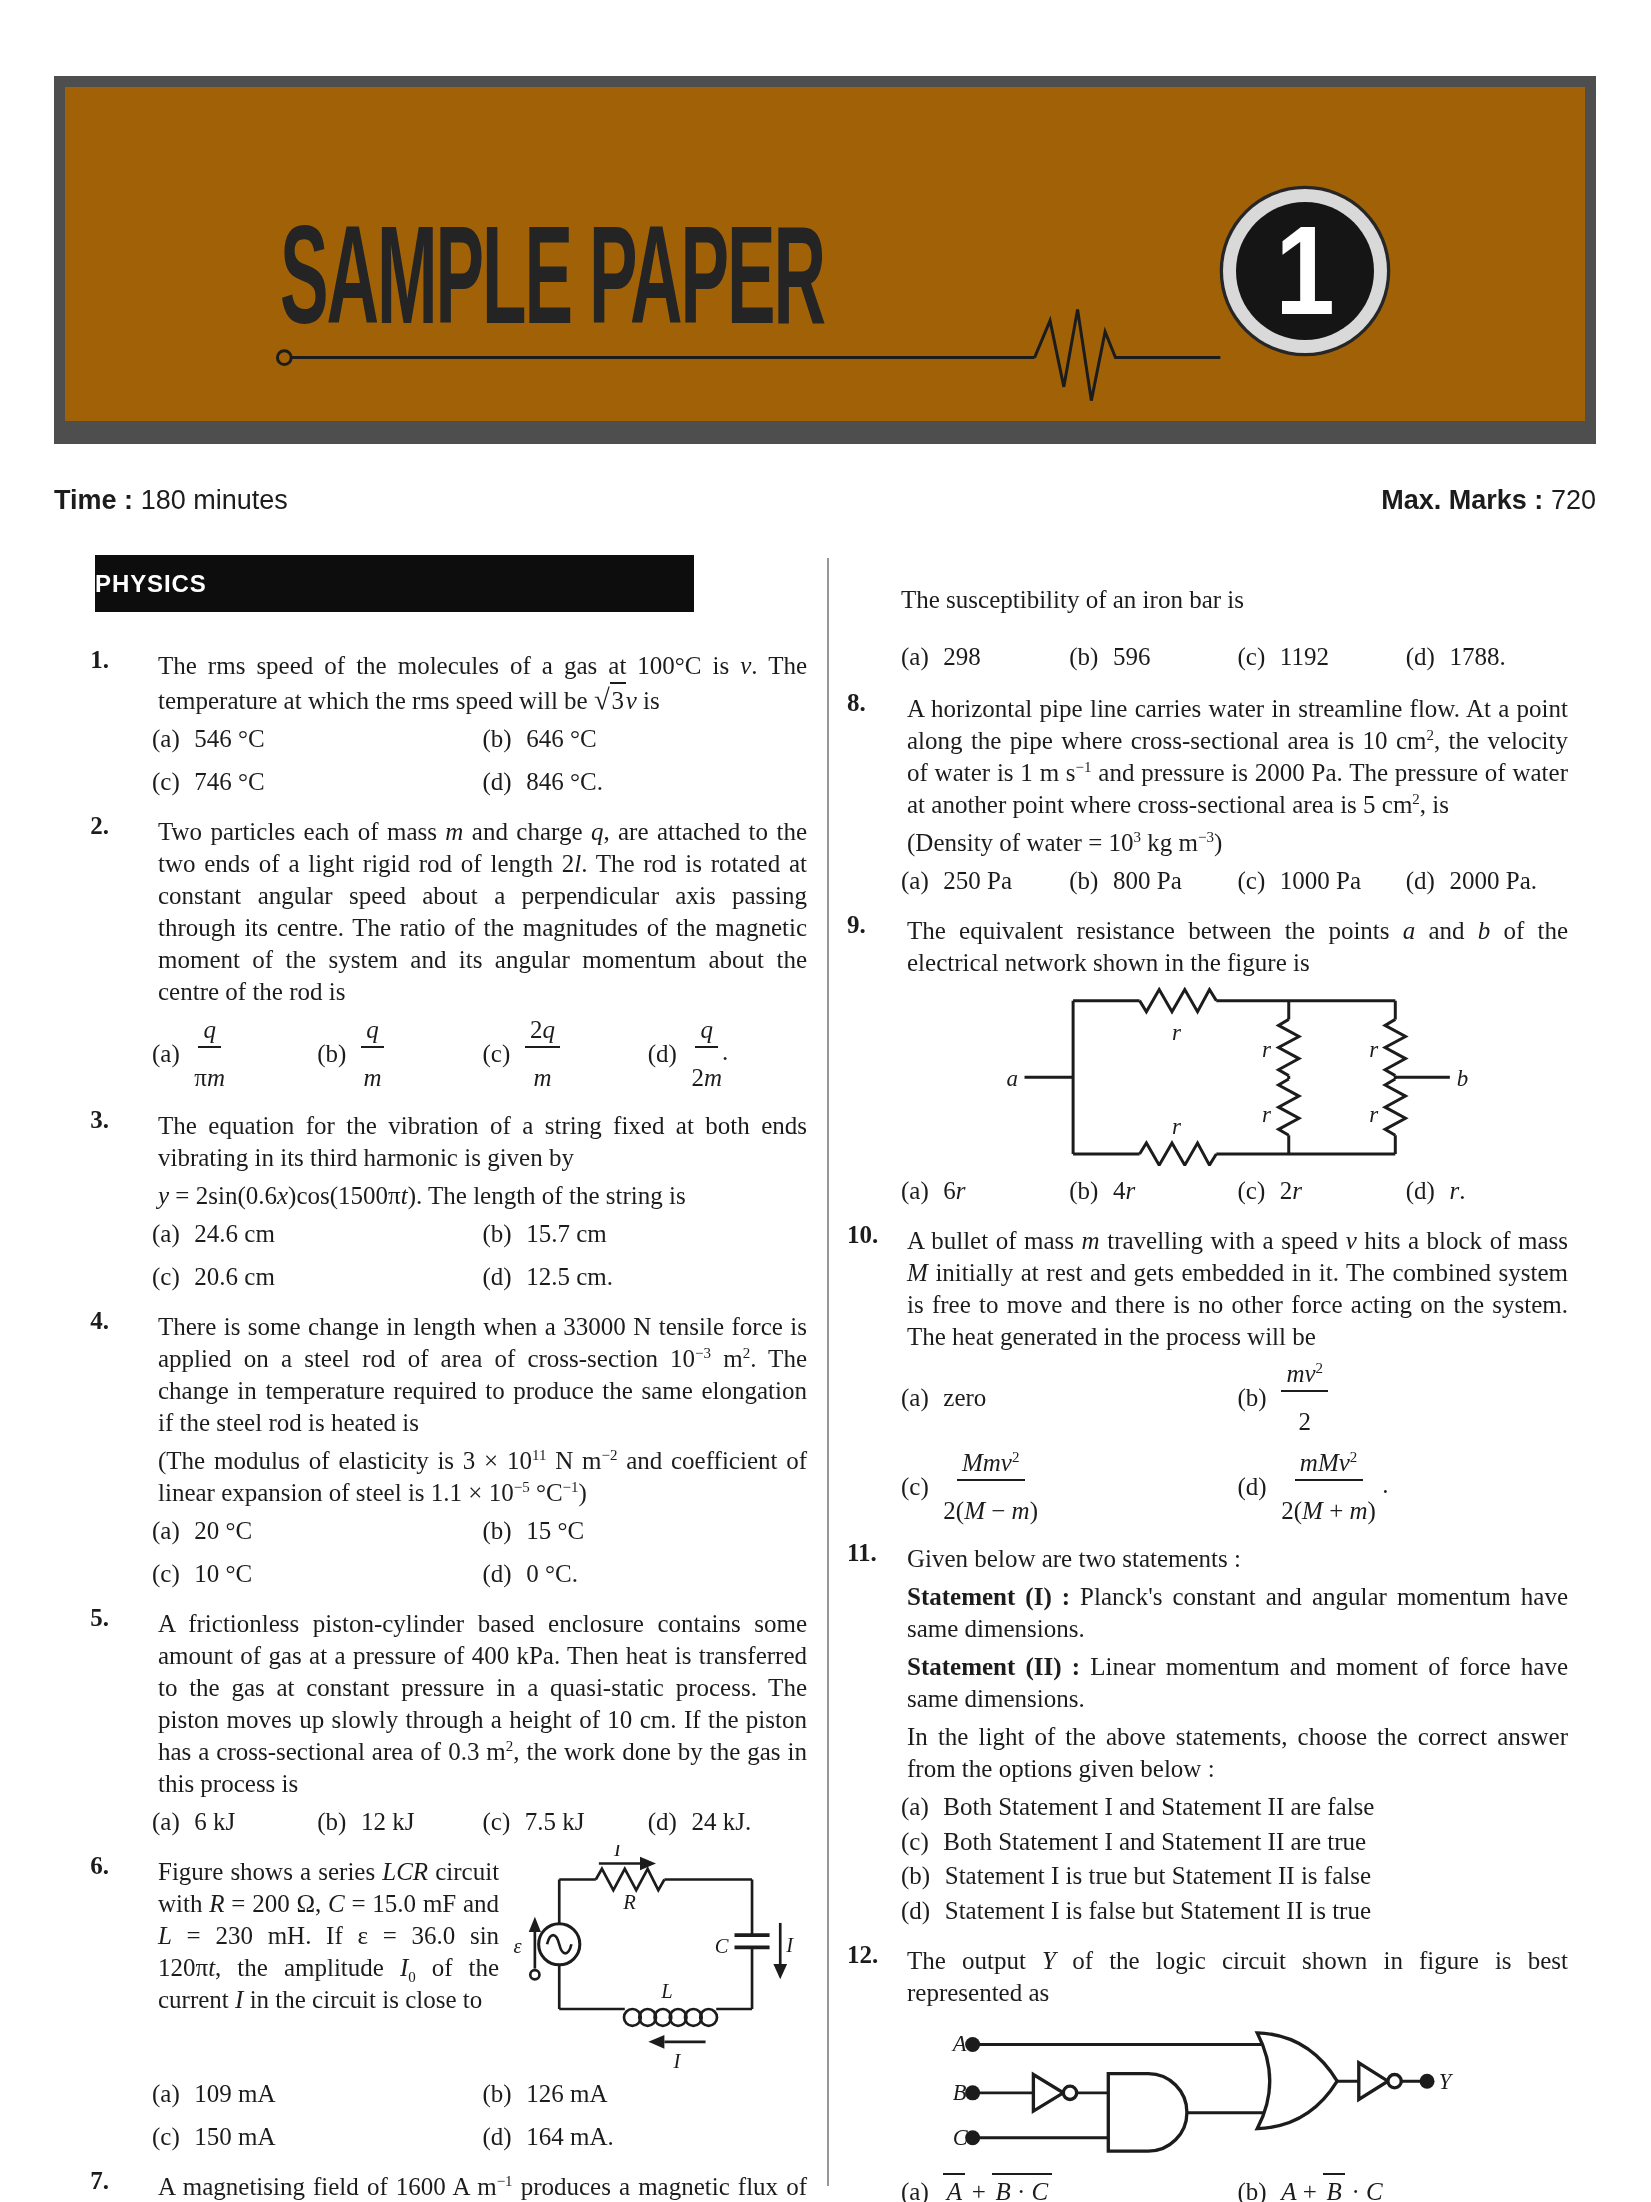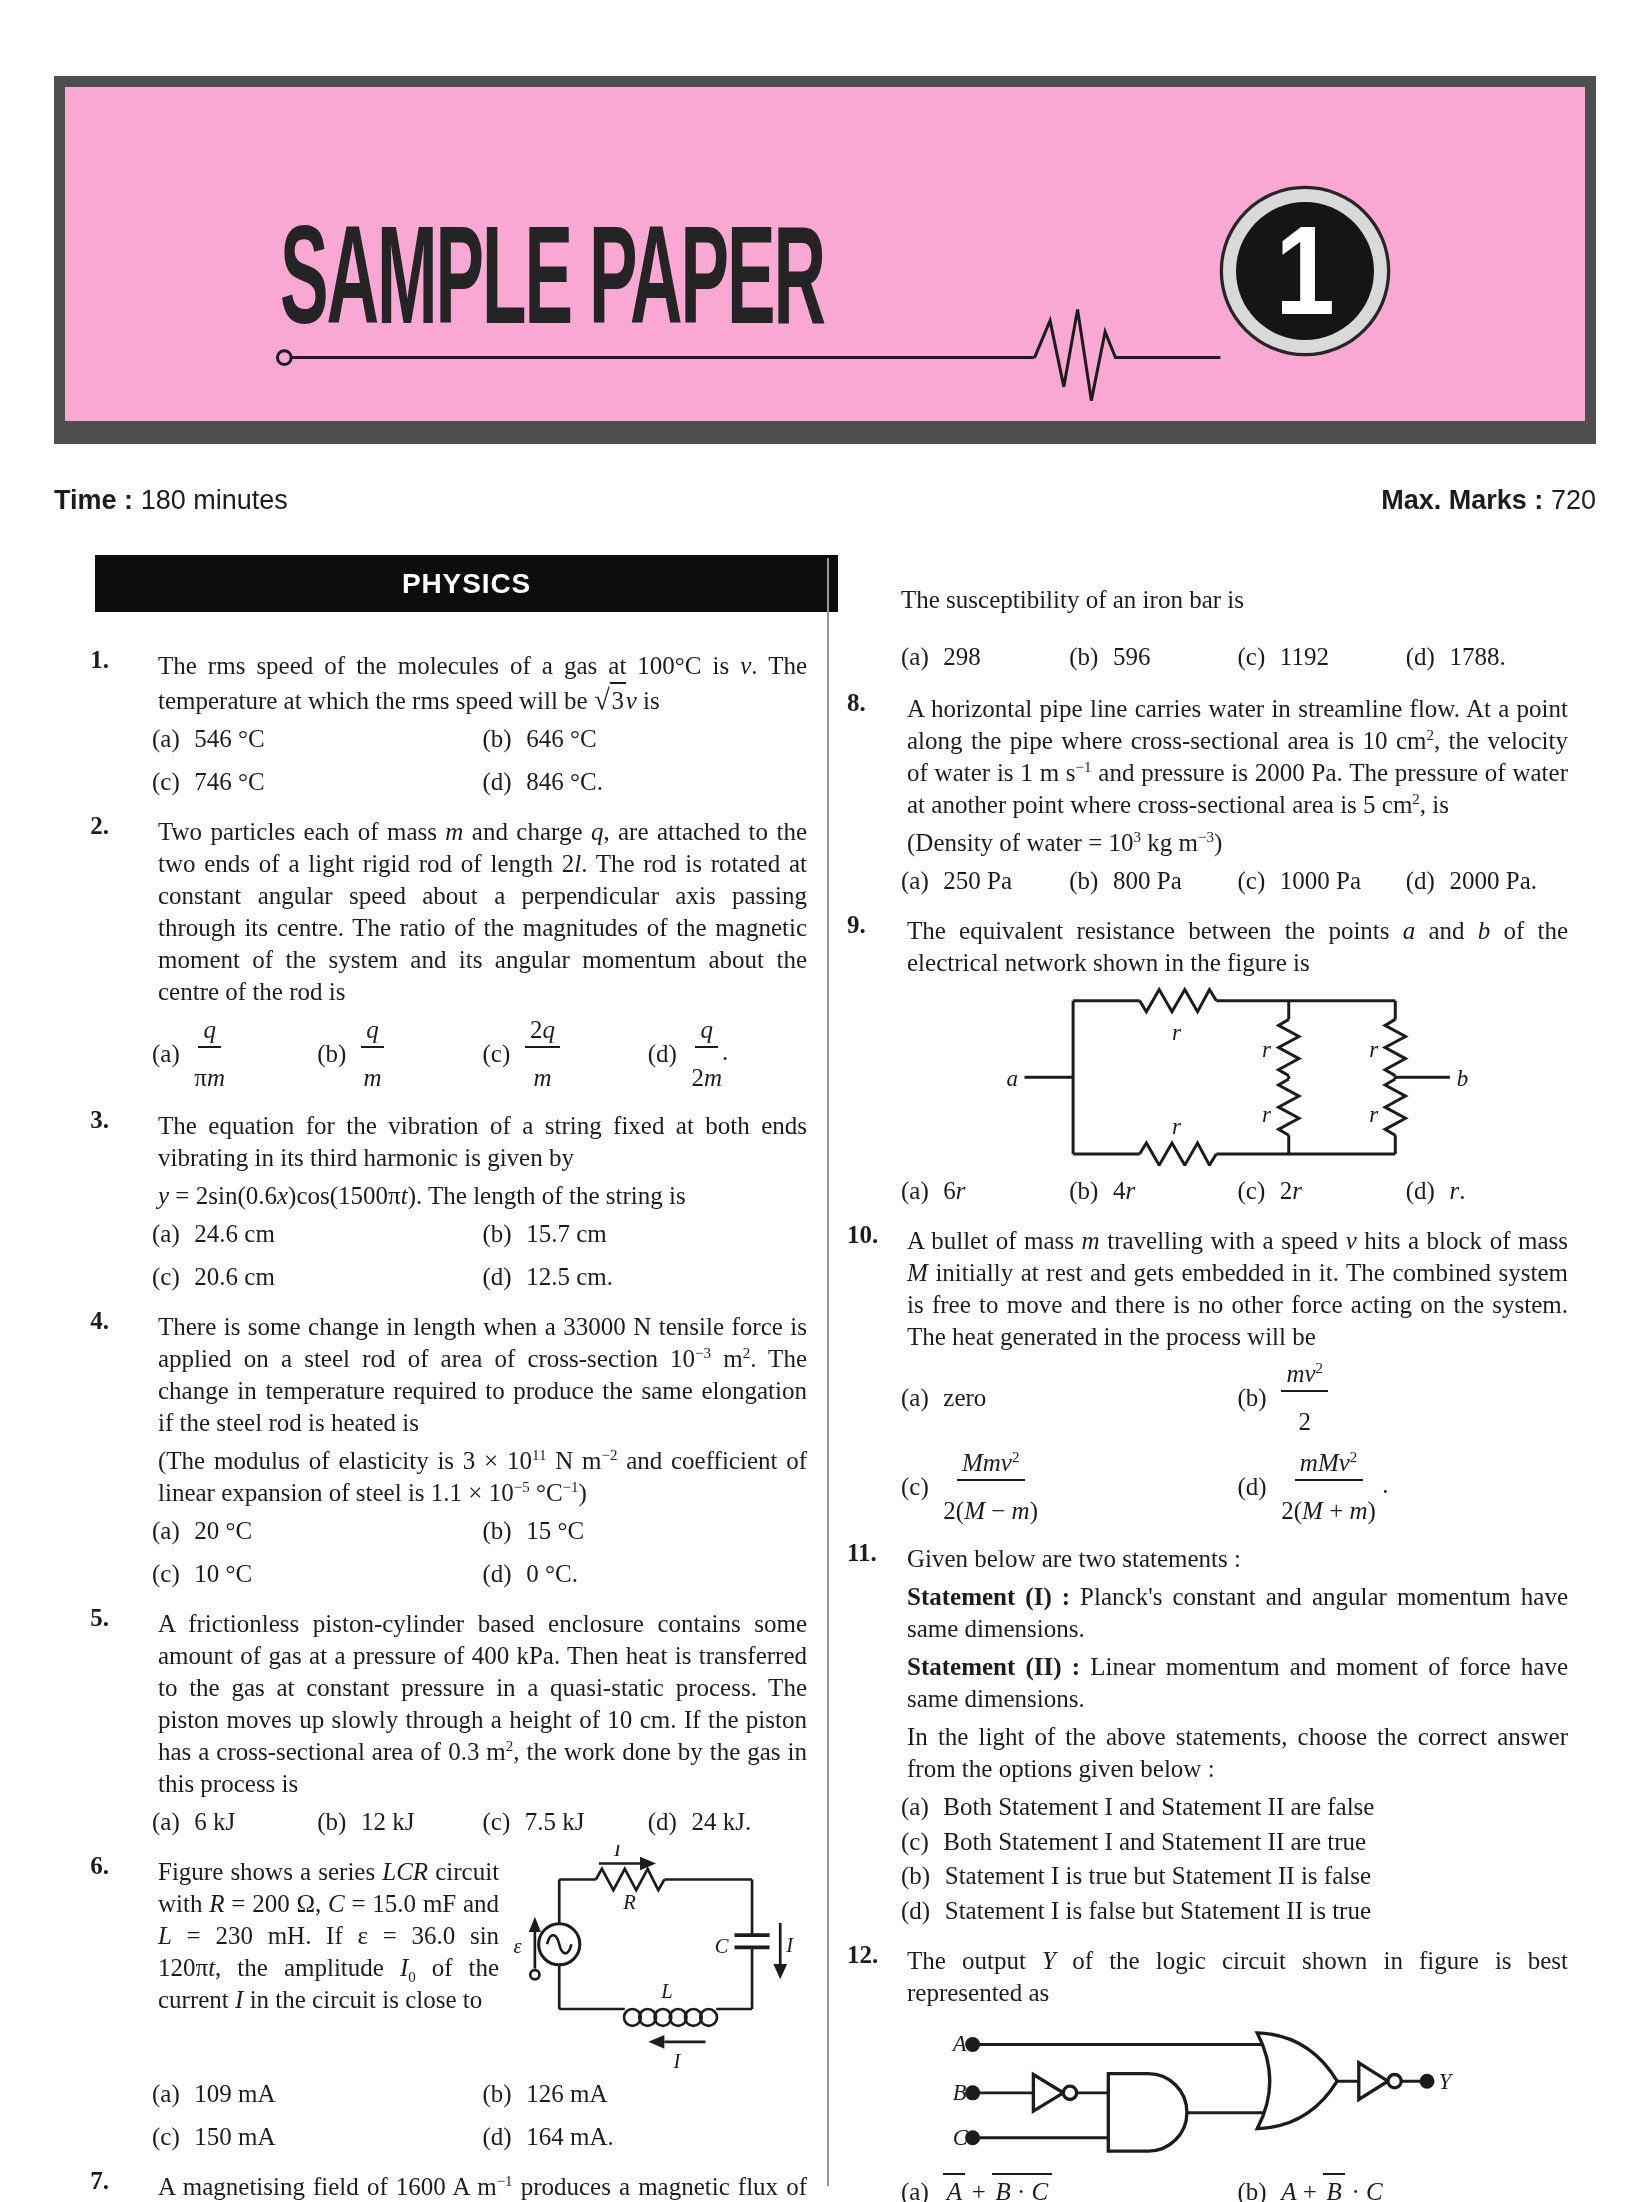--- a/index.html
+++ b/index.html
@@ -2,39 +2,39 @@
 <html style="font-size:13.8px"><head>
 <meta charset="utf-8">
 <style>
   *{box-sizing:border-box}
   html,body{margin:0;padding:0}
   body{width:1651px;height:2203px;position:relative;background:#fff;color:#1c1c1c;
        font-family:"Liberation Serif",serif;overflow:hidden}
   i{font-style:italic}
   .b{font-weight:bold}
   
-  .hbox{position:absolute;left:54px;top:76px;width:1542px;height:368px;background:#f9a8d4;
+  .hbox{position:absolute;left:54px;top:76px;width:1542px;height:368px;background:#a16207;
         border:11.2px solid #4e4e4e;border-bottom-width:23px}
   .sp-title{position:absolute;left:215px;top:110px;font-family:"Liberation Sans",sans-serif;
         font-weight:700;font-size:91px;letter-spacing:-2.6px;color:#242424;white-space:nowrap;
         transform:scale(.80,1.52);transform-origin:left top}
   .deco{position:absolute;left:209px;top:212px}
   .badge{position:absolute;left:1171px;top:115px;width:138px;height:138px;border-radius:50%;
         background:#151515;box-shadow:0 0 0 13px #d9d9d9,0 0 0 16.3px #262626;
         display:flex;align-items:center;justify-content:center}
   .badge span{color:#fff;font-family:"Liberation Sans",sans-serif;font-weight:700;font-size:126px;
         line-height:1;transform:scaleX(.85)}
   
   .meta{position:absolute;left:54px;top:485px;width:1542px;display:flex;justify-content:space-between;
         font-family:"Liberation Sans",sans-serif;font-size:27px}
   .meta .b{margin-right:7.7px}
   
-  .sbar{position:absolute;left:95px;top:555px;width:743px;height:57px;background:#0d0d0d;color:#fff;
-        font-family:"Liberation Sans",sans-serif;font-weight:700;font-size:28px;letter-spacing:0.9px;
-        display:flex;align-items:center;justify-content:center}
+  .sbar{position:absolute;left:95px;top:555px;width:599px;height:57px;background:#0d0d0d;color:#fff;
+        font-family:"Liberation Sans",sans-serif;font-weight:700;font-size:24px;letter-spacing:0.9px;
+        display:flex;align-items:center;justify-content:flex-start}
   .vdiv{position:absolute;left:827px;top:558px;width:1.7px;height:1628px;background:#979797}
   .col{position:absolute;width:727px;font-size:25px;line-height:32px}
   .col.l{left:86px;top:644px}
   .col.r{left:847px;top:559px}
   .q{display:flex;margin-bottom:12px}
   .qn{flex:none;width:66px;font-weight:700;padding-left:4.3px}
   .col.r .qn{width:54px;padding-left:0}
   .qb{flex:1;min-width:0}
   .qb p{margin:6px;text-align:justify}
   .qb p.nj{text-align:left}

